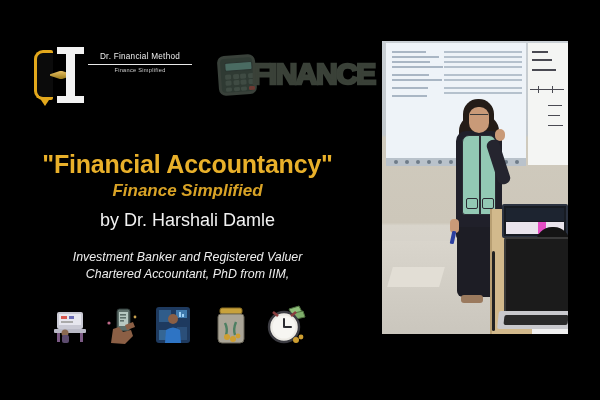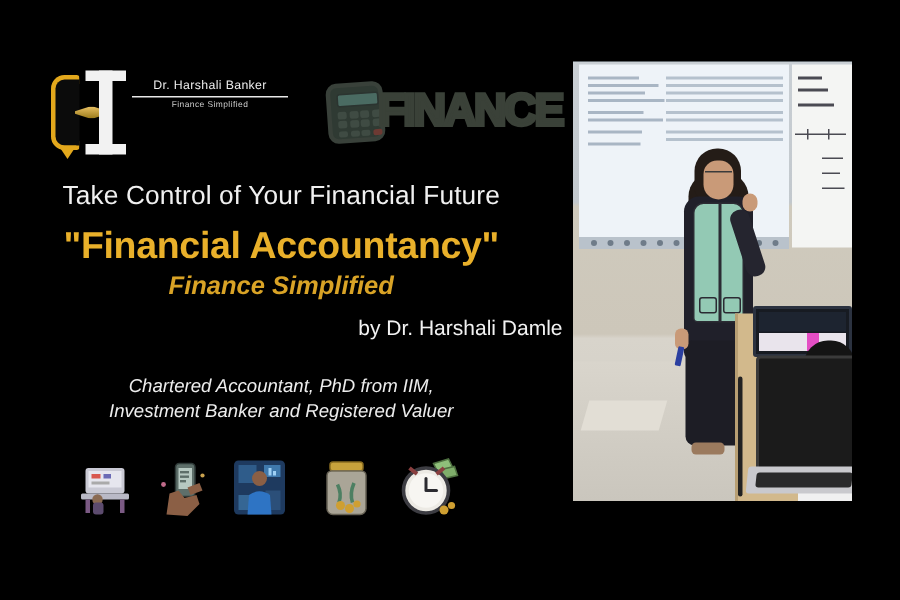--- a/index.html
+++ b/index.html
@@ -77,22 +77,22 @@
   }
   .title-main {
     position:absolute; left:0; top:150px; width:375px; text-align:center;
     font-size:25px; font-weight:700; color:#E9B02A; letter-spacing:-.2px;
   }
   .title-sub {
     position:absolute; left:0; top:181px; width:375px; text-align:center;
     font-size:17px; font-style:italic; font-weight:700; color:#D9A326;
   }
   .byline {
-    position:absolute; left:0; top:210px; width:375px; text-align:right;
-    font-size:14px; color:#F2F2F2; font-weight:400;
+    position:absolute; left:0; top:210px; width:375px; text-align:center;
+    font-size:18px; color:#F2F2F2; font-weight:400;
   }
   .credentials {
     position:absolute; left:0; top:249px; width:375px; text-align:center;
     font-size:12.4px; font-style:italic; color:#EDEDED; line-height:16.5px;
   }
 
   
   .icon-strip {
     position:absolute; left:48px; top:303px; width:275px; height:44px;
   }
@@ -215,21 +215,21 @@
 
       <div class="logo-lockup">
         <div class="monogram">
           <div class="mono-d"></div>
           <div class="mono-nib"></div>
           <div class="mono-h-top"></div>
           <div class="mono-h-bar"></div>
           <div class="mono-h-bot"></div>
         </div>
         <div class="logo-text">
-          <div class="logo-name">Dr. Harshali Banker</div>
+          <div class="logo-name">Dr. Financial Method</div>
           <div class="logo-rule"></div>
           <div class="logo-tag">Finance Simplified</div>
         </div>
       </div>
 
       <div class="finance-badge">
         <div class="fb-calc">
           <div class="fb-screen"></div>
           <div class="fb-keys" id="fbkeys">
               <i style="left: 0px; top: 0px;"></i>
@@ -244,27 +244,26 @@
               <i style="left: 7.5px; top: 12.6px;"></i>
               <i style="left: 15px; top: 12.6px;"></i>
               <i class="r" style="left: 22.5px; top: 12.6px;"></i>
             </div>
         </div>
         <div class="fb-word">FINANCE</div>
       </div>
 
     </div>
 
-    <div class="headline">Take Control of Your Financial Future</div>
     <div class="title-main">"Financial Accountancy"</div>
     <div class="title-sub">Finance Simplified</div>
     <div class="byline">by Dr. Harshali Damle</div>
     <div class="credentials">
+      <div>Investment Banker and Registered Valuer</div>
       <div>Chartered Accountant, PhD from IIM,</div>
-      <div>Investment Banker and Registered Valuer</div>
     </div>
 
     <div class="icon-strip">
 
       <div class="ic" style="left:0px">
         <svg viewBox="0 0 46 44">
           <rect x="9" y="9" width="26" height="17" rx="2" fill="#c9c9d4"></rect>
           <rect x="11" y="11" width="22" height="11" fill="#e6e6ee"></rect>
           <rect x="13" y="13" width="6" height="3" fill="#d8584f"></rect>
           <rect x="21" y="13" width="5" height="3" fill="#6b6bb5"></rect>

